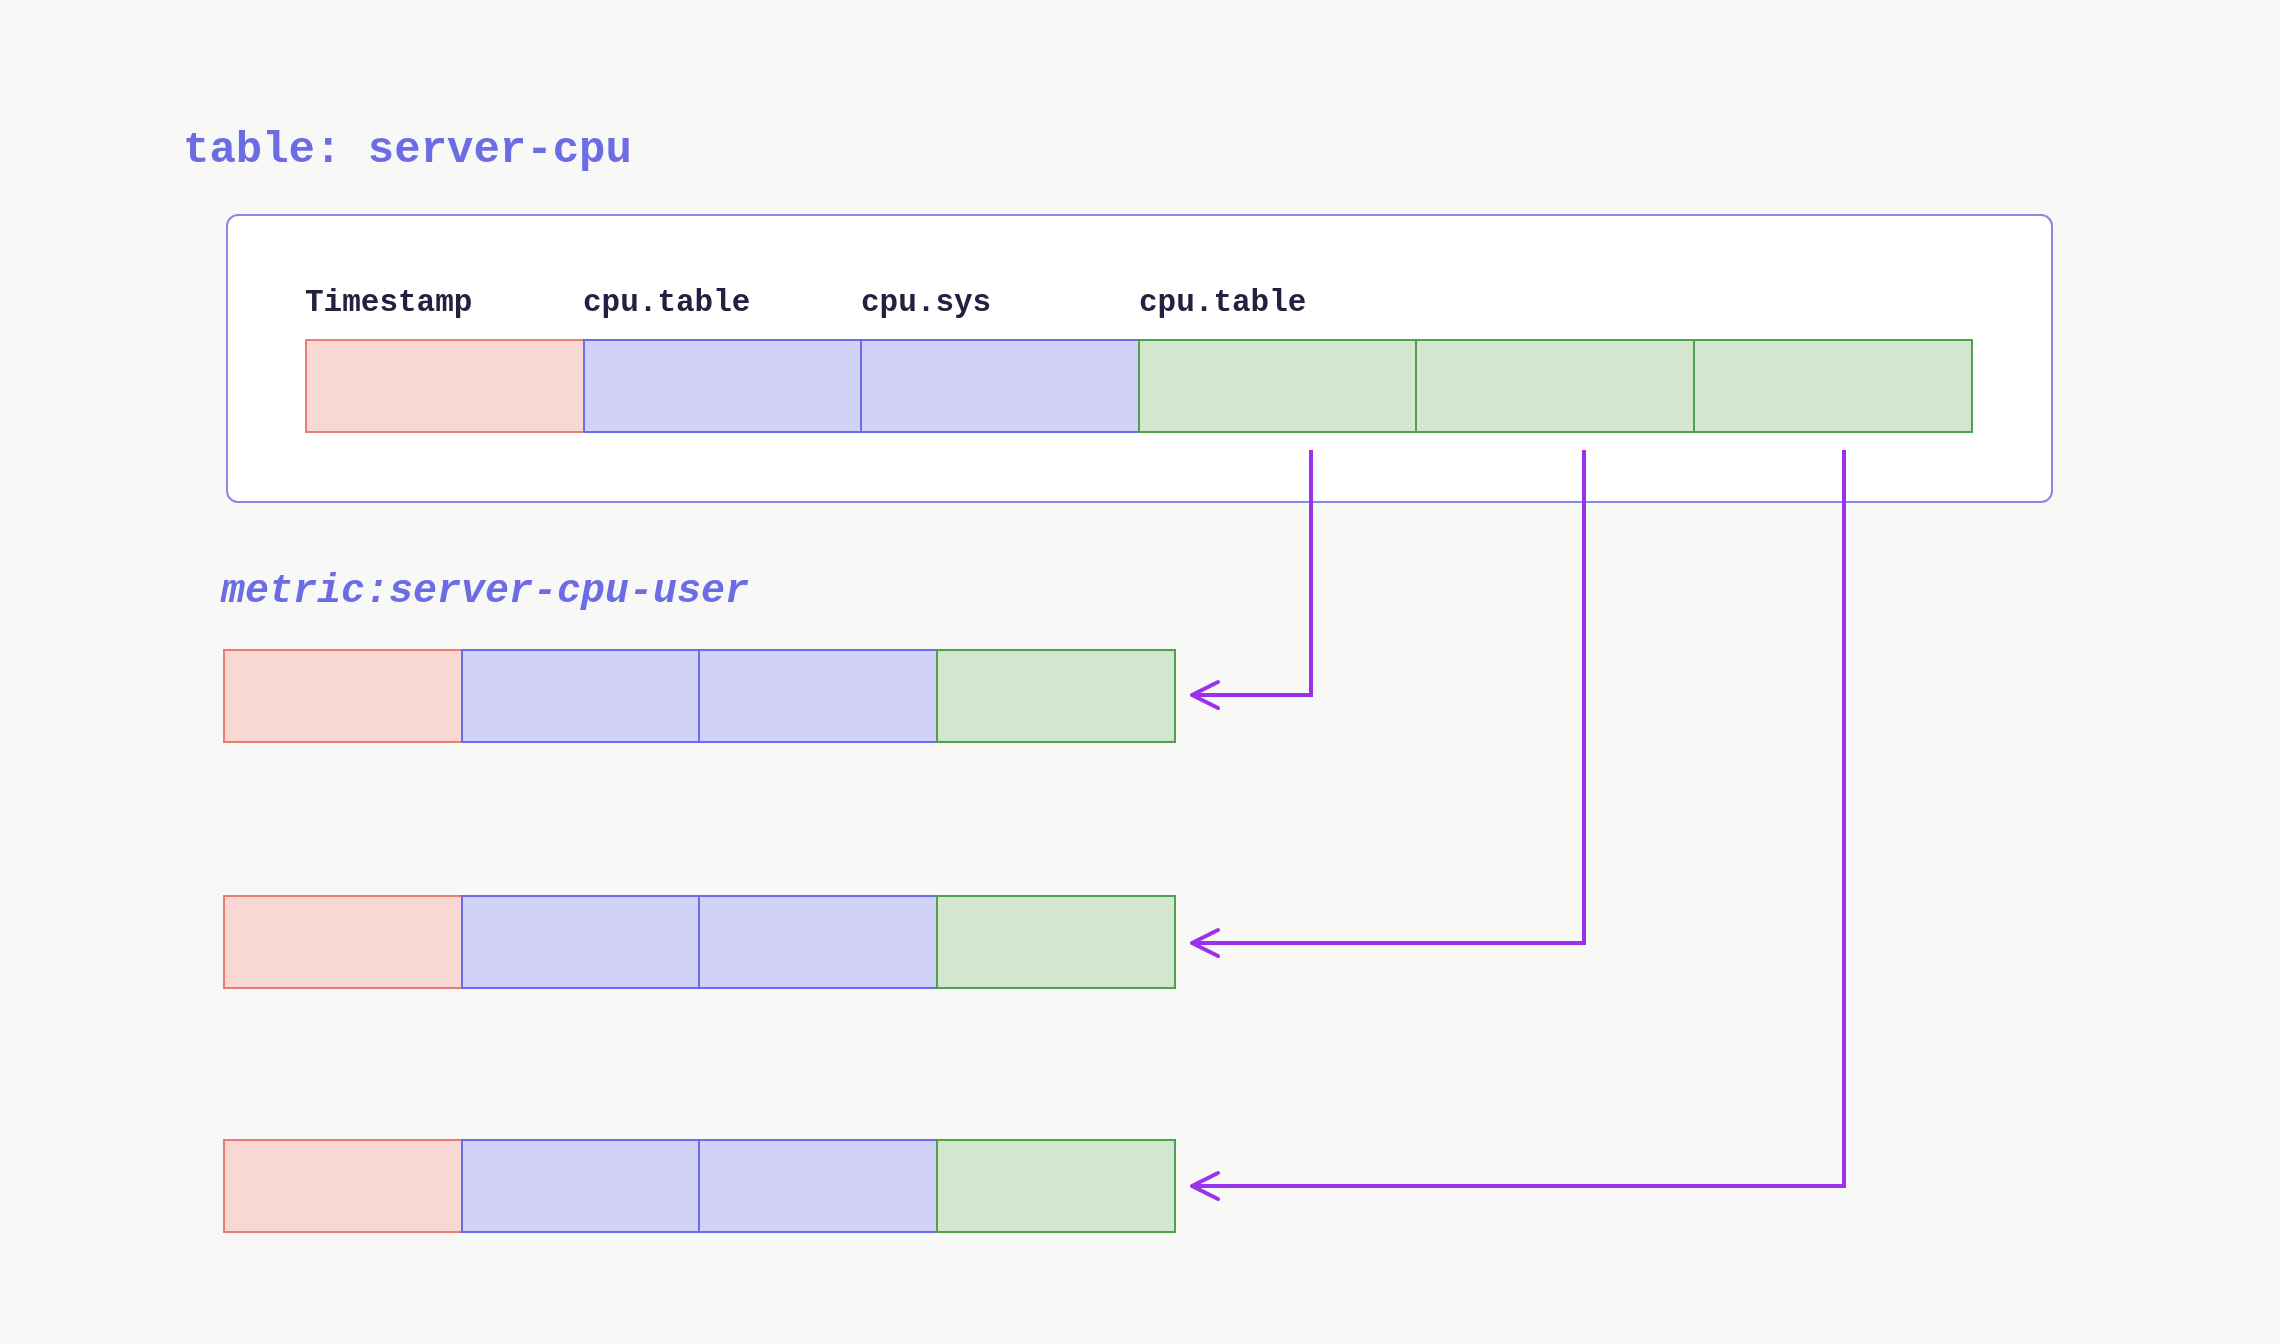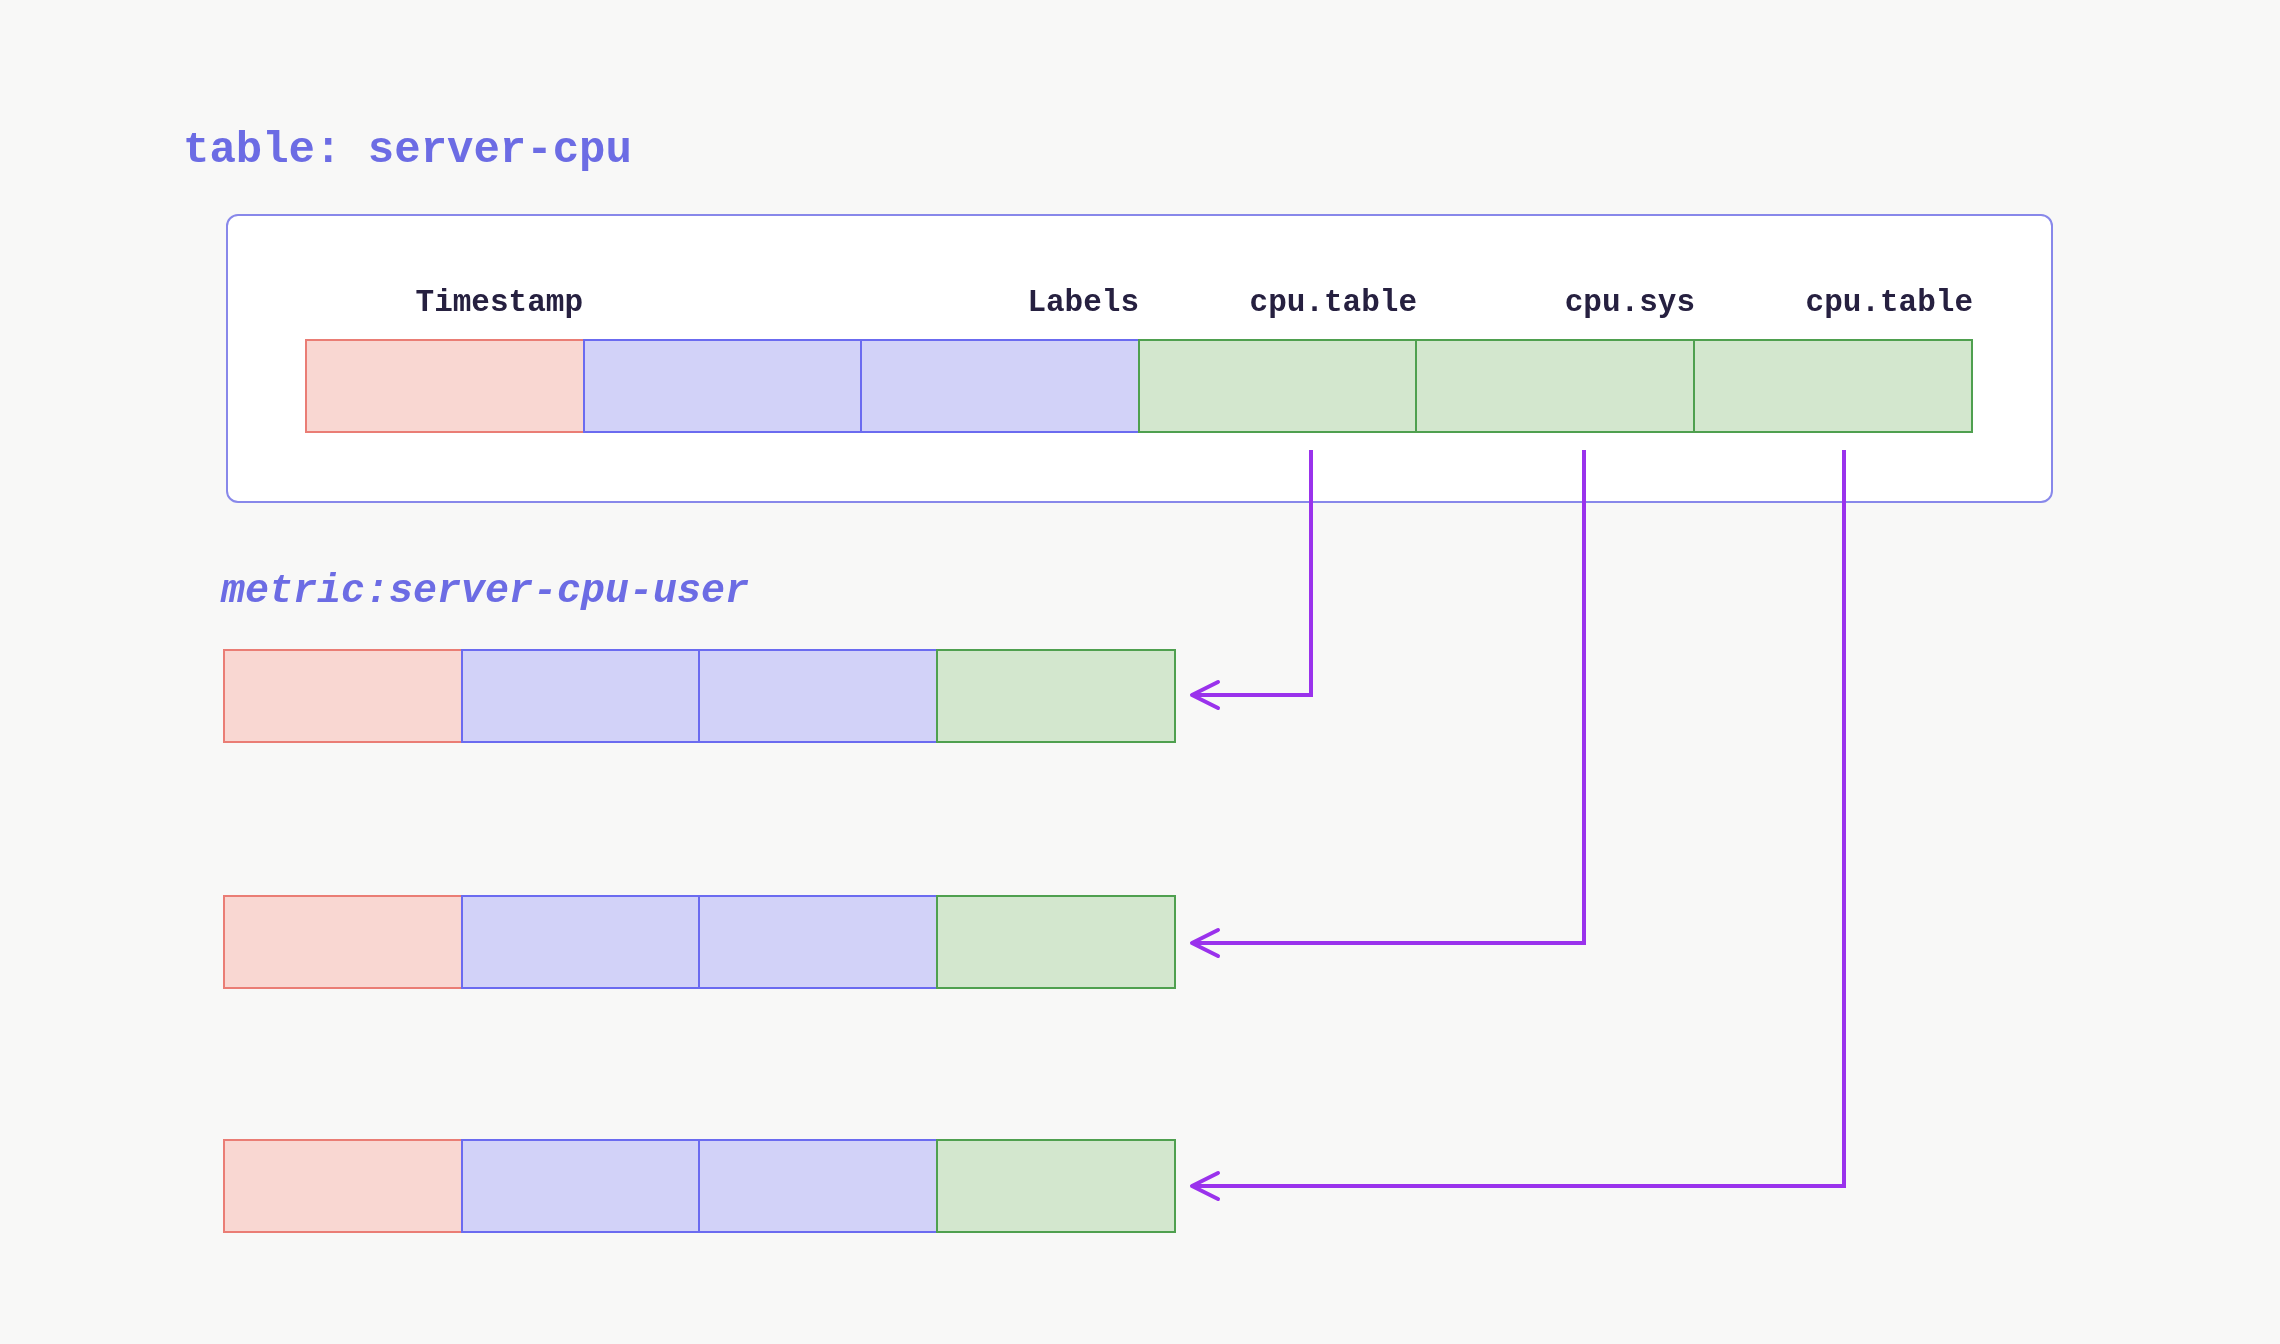--- a/index.html
+++ b/index.html
@@ -24,21 +24,21 @@
   .diagram-title{position:absolute;left:183px;top:128px;font-size:44px;line-height:1;
     color:var(--accent-text);white-space:pre;}
   .metric-title{position:absolute;left:221px;font-size:40px;line-height:1;
     color:var(--accent-text);white-space:pre;font-style:italic;}
 
   .card{position:absolute;left:226px;top:214px;width:1827px;height:289px;
     background:var(--card-background);border:2px solid var(--card-border);border-radius:12px;}
 
   .headers{position:absolute;left:305px;top:287px;width:1668px;display:flex;
     font-size:31px;line-height:1;color:var(--header-text);}
-  .headers span{display:block;text-align:right;}
+  .headers span{display:block;text-align:left;}
 
   .row{position:absolute;display:flex;height:94px;}
   .cell{height:94px;border:2.5px solid transparent;flex:0 0 auto;}
   .cell + .cell{margin-left:-2.5px;}
   .cell.timestamp{background:var(--timestamp-fill);border-color:var(--timestamp-border);}
   .cell.labels{background:var(--labels-fill);border-color:var(--labels-border);z-index:2;position:relative;}
   .cell.field{background:var(--field-fill);border-color:var(--field-border);z-index:3;position:relative;}
 
   #table-row{left:305px;top:339px;}
   #metric-row-user{left:223px;top:649px;}
@@ -57,21 +57,20 @@
 <body>
 
 <div class="canvas">
 
   <div class="diagram-title">table: server-cpu</div>
 
   <div class="card"></div>
 
   <div class="headers">
     <span style="width:278px">Timestamp</span>
-    <span style="width:556px">Labels</span>
     <span style="width:278px">cpu.table</span>
     <span style="width:278px">cpu.sys</span>
     <span style="width:278px">cpu.table</span>
   </div>
 
   <div class="row" id="table-row">
       <div class="cell timestamp" style="width: 280px;"></div>
       <div class="cell labels" style="width: 280px;"></div>
       <div class="cell labels" style="width: 280px;"></div>
       <div class="cell field" style="width: 280px;"></div>

